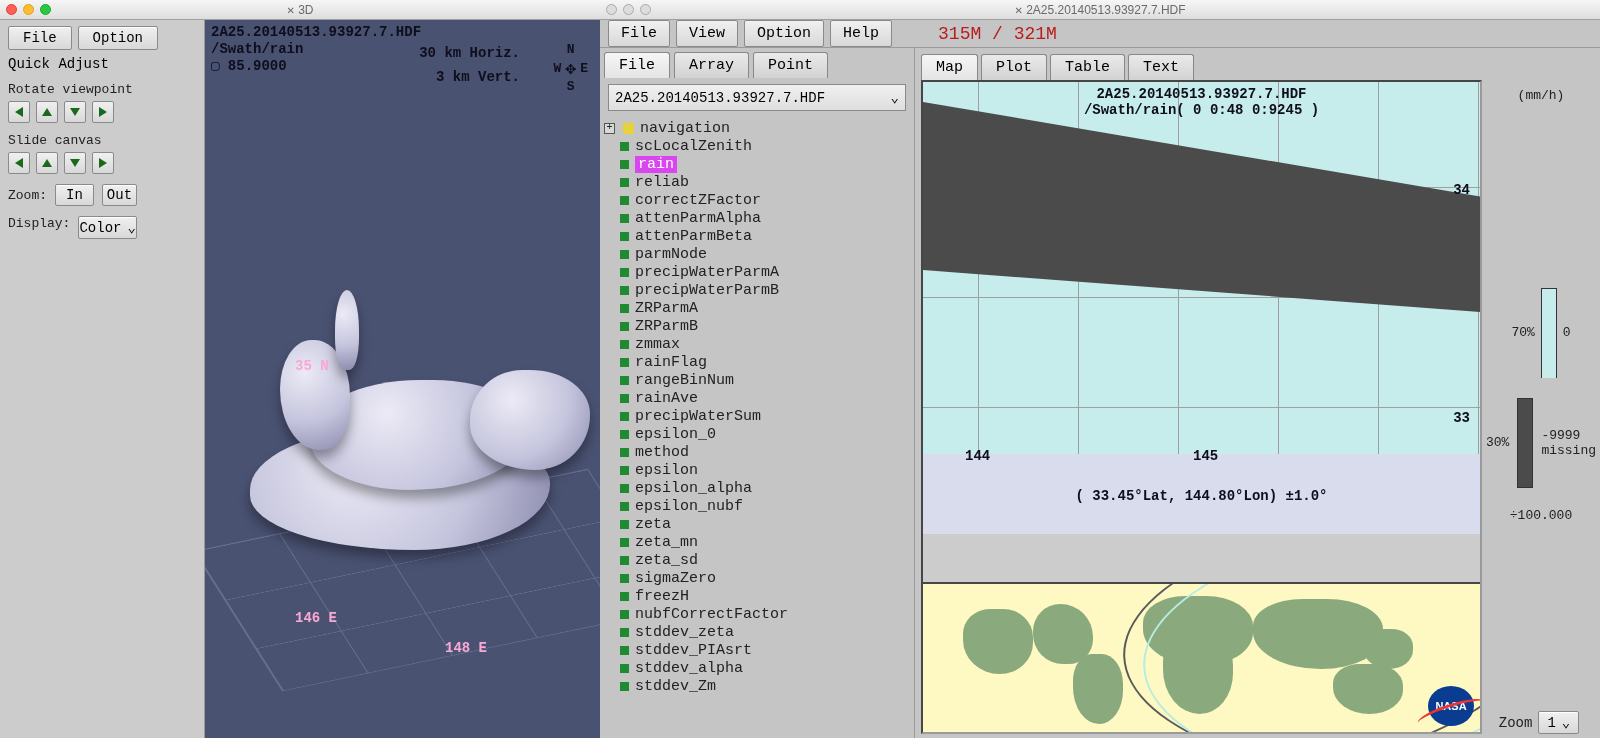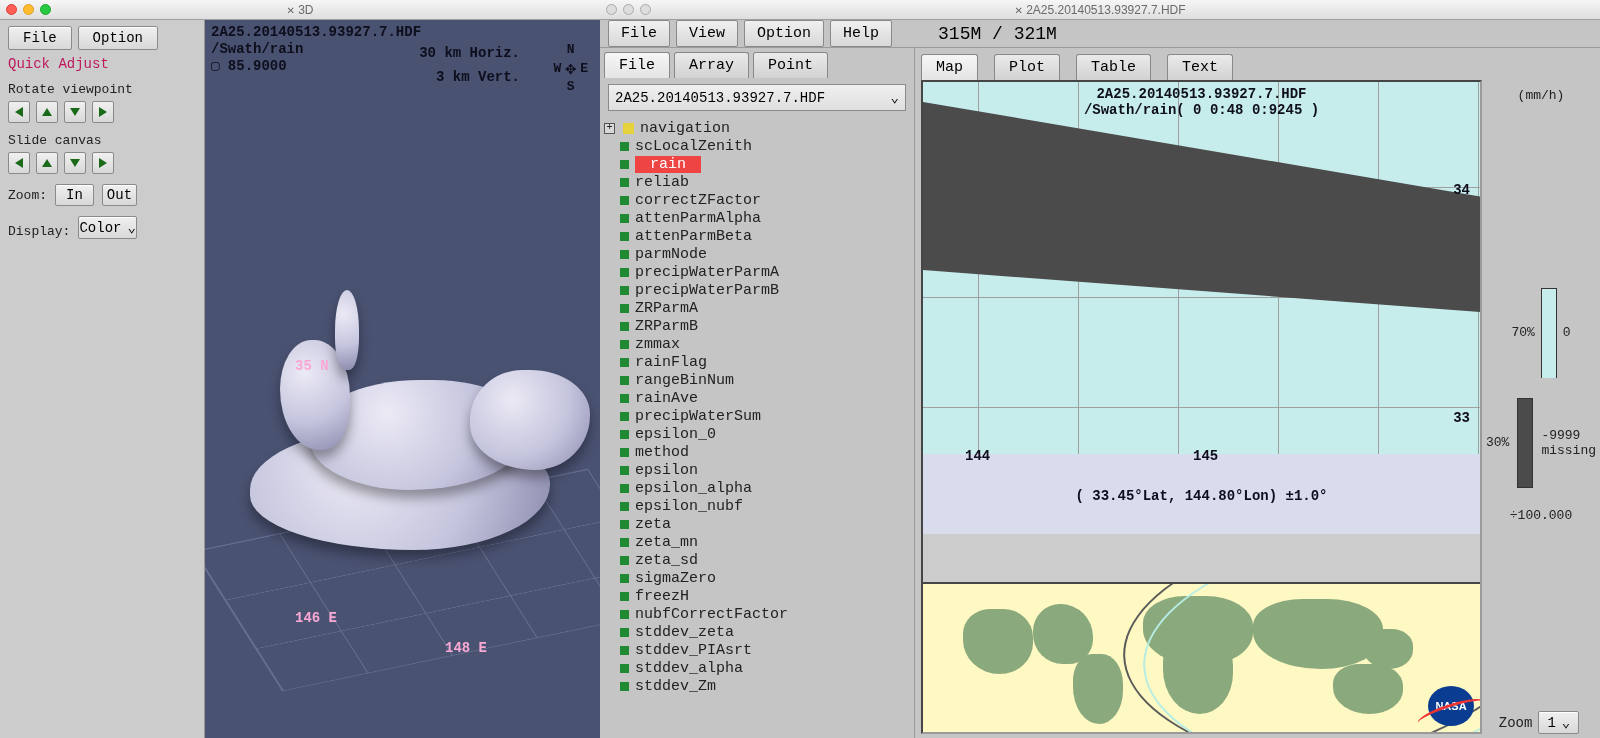--- a/index.html
+++ b/index.html
@@ -69,21 +69,21 @@
 }
 .arrow {
   width: 0; height: 0;
   border-left: 5px solid transparent;
   border-right: 5px solid transparent;
 }
 .arrow.up    { border-bottom: 8px solid #1a6a1a; }
 .arrow.down  { border-top:    8px solid #1a6a1a; }
 .arrow.left  { border-top:5px solid transparent; border-bottom:5px solid transparent; border-right:8px solid #1a6a1a; border-left:none;}
 .arrow.right { border-top:5px solid transparent; border-bottom:5px solid transparent; border-left:8px solid #1a6a1a; border-right:none;}
-.qa-label { font-family:"Courier New",monospace; font-size:14px; color:#be185d; margin: 4px 0; }
+.qa-label { font-family:"Courier New",monospace; font-size:14px; color:#000000; margin: 4px 0; }
 .sect-label { font-size:13px; font-family:"Courier New",monospace; color:#222; margin-top:10px; margin-bottom:4px;}
 .canvas3d {
   flex: 1;
   background: #4a5272;
   position: relative;
   overflow: hidden;
 }
 .hdr-overlay {
   position:absolute; top:4px; left:6px; color:#0e0e1c;
   font-family:"Courier New",monospace; font-size:14px; line-height:1.2; font-weight:bold;
@@ -141,21 +141,21 @@
 .menubtn {
   background: linear-gradient(#f0f0f0,#d8d8d8);
   border: 1px solid #8a8a8a;
   border-radius: 2px;
   padding: 4px 12px;
   font-family:"Courier New",monospace; font-size:15px;
   cursor:pointer;
 }
 .meminfo {
   margin-left: 40px;
-  font-family:"Courier New",monospace; font-size:18px; color:#000000;
+  font-family:"Courier New",monospace; font-size:18px; color:#b91c1c;
 }
 
 .right-body {
   flex:1; display:flex;
   min-height:0;
 }
 
 
 .treecol {
   width: 315px;
@@ -189,37 +189,37 @@
   background:#c5c5c5;
   padding: 2px 4px 2px 20px;
   font-family:"Courier New",monospace; font-size:15px;
   color:#222;
   min-height:0;
 }
 .tree li { list-style:none; display:flex; align-items:center; gap:6px;
   height:18px; white-space:nowrap;}
 .sq { width:9px; height:9px; background:#1f8a32; display:inline-block;}
 .tree li.nav .sq { background:#e6d23a; width:11px; height:11px;}
-.tree li.sel span.lbl { background:#ef4444; color:#fff; padding:0 15px;}
+.tree li.sel span.lbl { background:#d946ef; color:#fff; padding:0 3px;}
 .expander {
   width:11px; height:11px; border:1px solid #555;
   display:inline-flex; align-items:center; justify-content:center;
   font-size:10px; line-height:1; margin-left:-16px; margin-right:2px;
   background:#d8d8d8;
 }
 
 
 .viewcol {
   flex:1;
   background:#c5c5c5;
   display:flex; flex-direction:column;
   padding: 2px 4px 4px 6px;
   min-height:0;
 }
-.view-tabs { display:flex; gap:16px; padding:4px 0 0 0;}
+.view-tabs { display:flex; gap:3px; padding:4px 0 0 0;}
 .mapwrap {
   flex:1; display:flex; gap:4px;
   min-height:0;
 }
 .mapmain {
   flex:1;
   display:flex; flex-direction:column;
   border:2px inset #9a9a9a;
   background:#ccc;
   min-height:0;
@@ -348,21 +348,21 @@
             <span class="arrow right"></span>
           </button>
       </div>
 
       <div class="sect-label" style="display:flex;align-items:center;gap:8px;">
         <span>Zoom:</span>
         <button class="btn3d" style="padding:2px 10px">In</button>
         <button class="btn3d" style="padding:2px 4px">Out</button>
       </div>
 
-      <div class="sect-label" style="display:flex;align-items:flex-end;gap:8px;">
+      <div class="sect-label" style="display:flex;align-items:flex-start;gap:8px;">
         <span>Display:</span>
         <button class="btn3d" style="padding:2px 0;display:flex;align-items:center;gap:6px">
           <span>Color</span>
           <span>⌄</span>
         </button>
       </div>
     </div>
 
     <div class="canvas3d">
       <div class="hdr-overlay">

